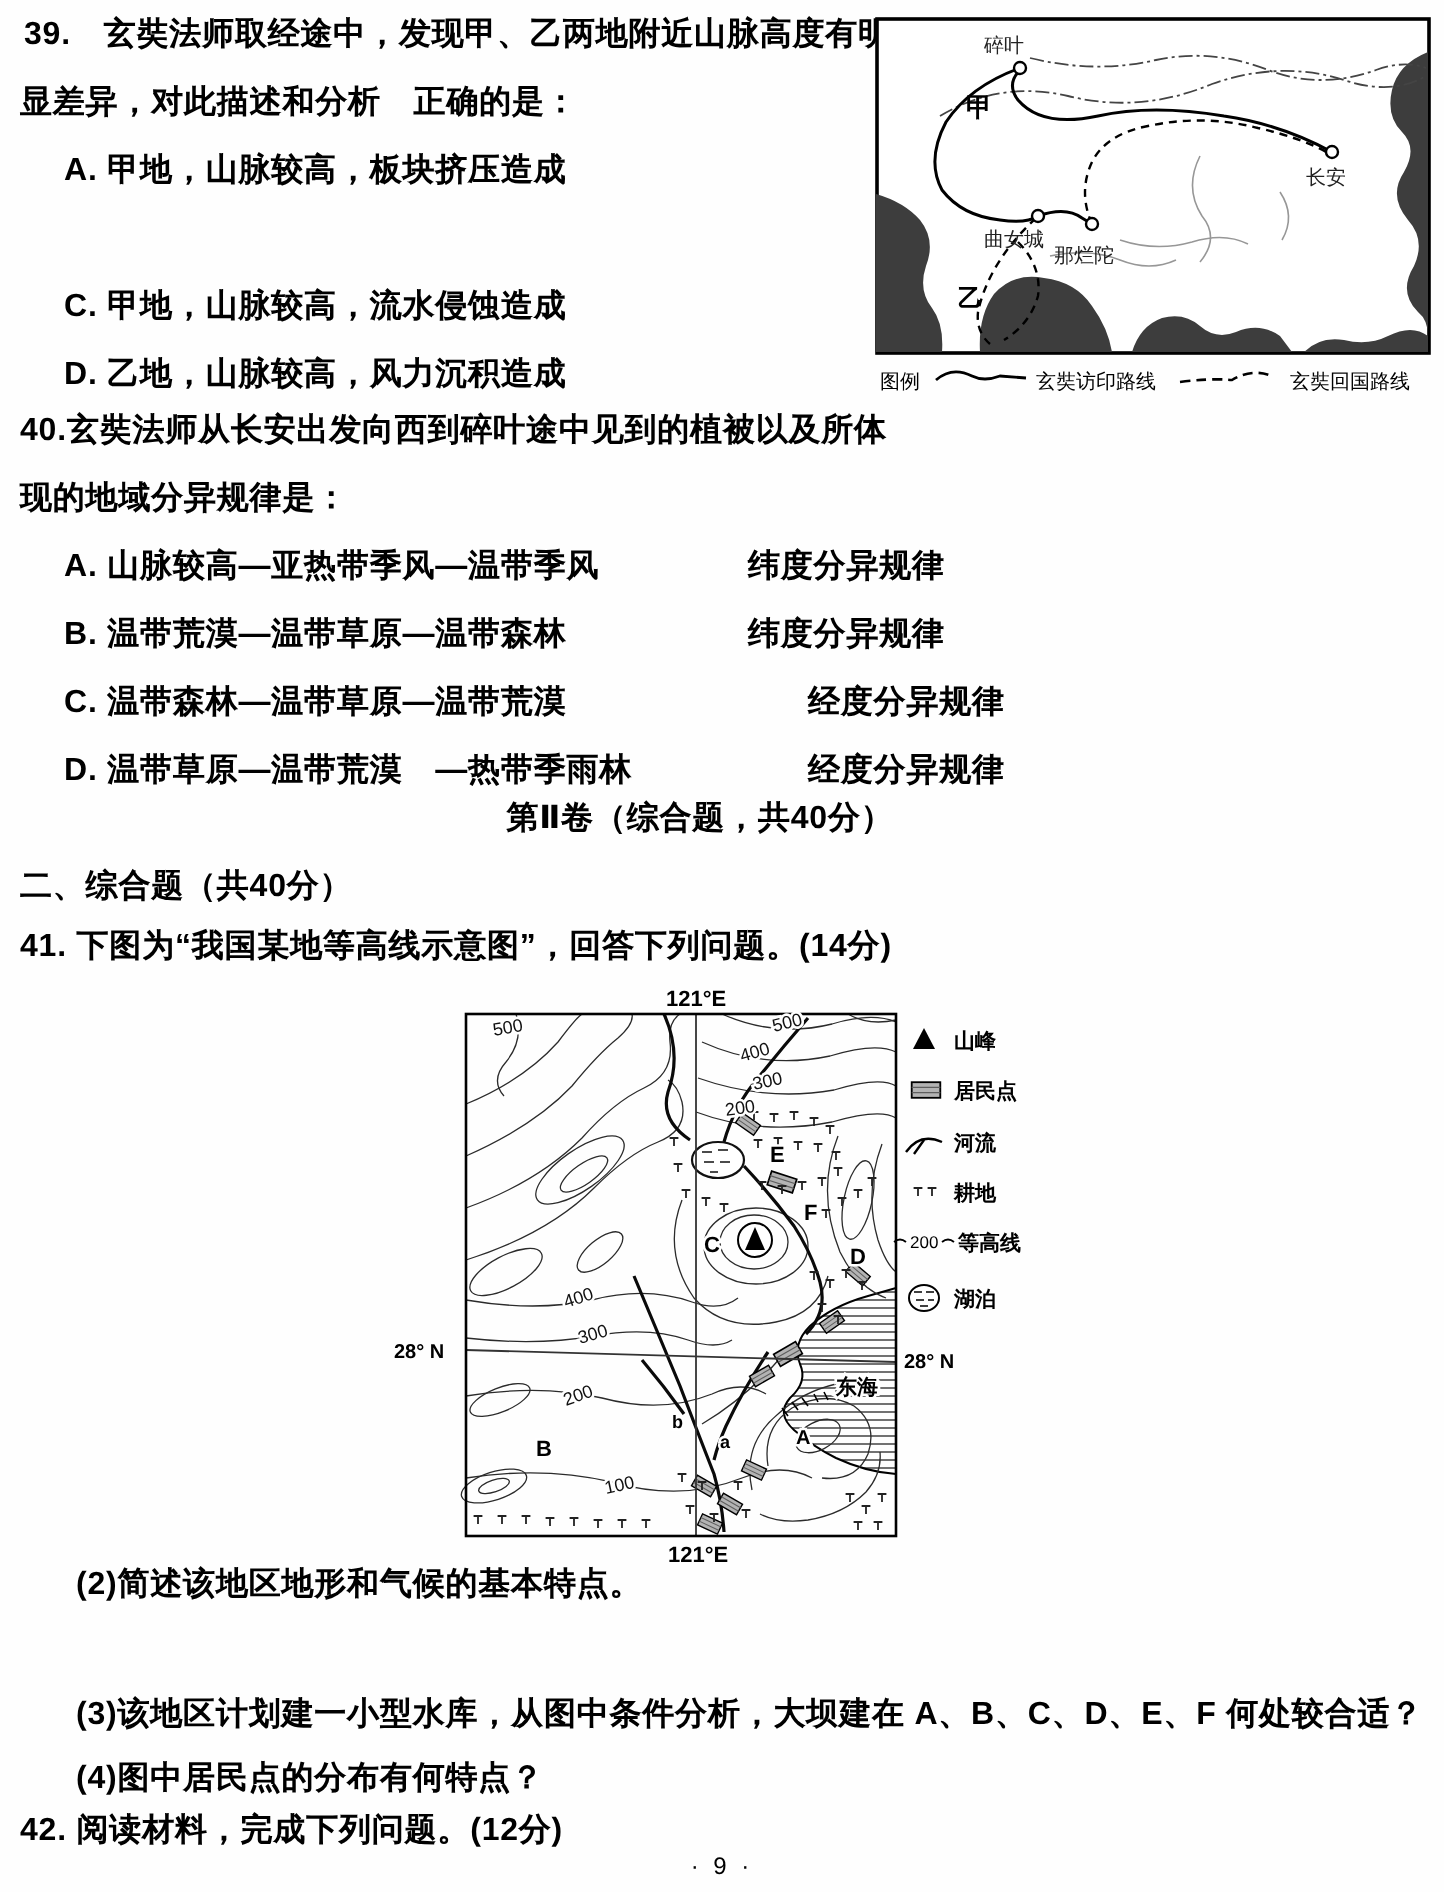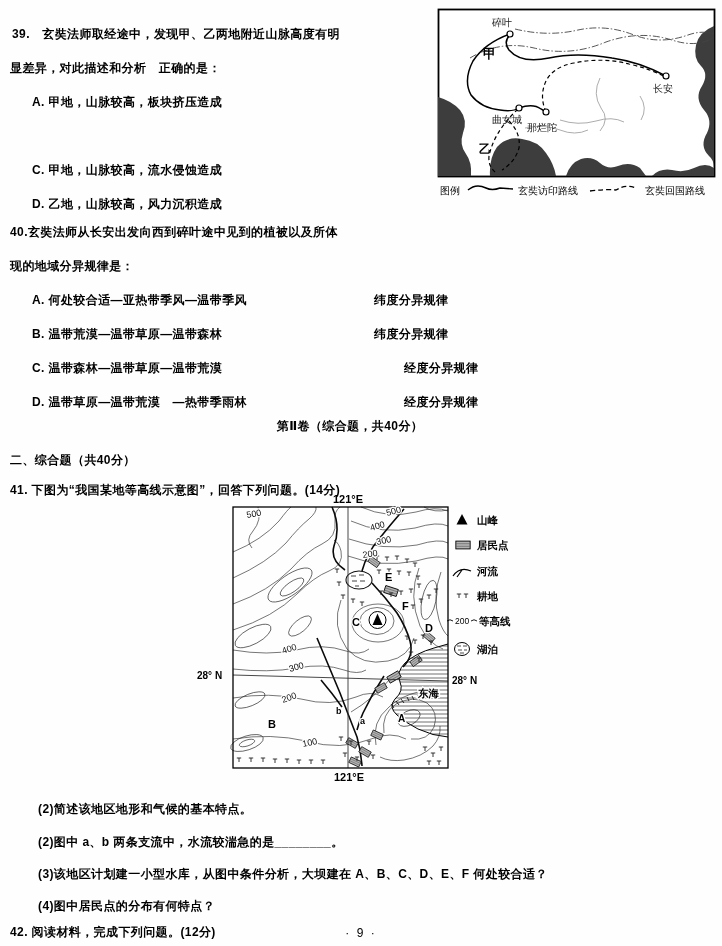--- a/index.html
+++ b/index.html
@@ -1,18 +1,18 @@
 <!DOCTYPE html>
 <html><head>
 <meta charset="utf-8">
 <style>
   html,body{margin:0;padding:0;background:#fff;}
   .page{position:relative;width:722px;height:946px;background:#fefefe;overflow:hidden;
         font-family:"Liberation Sans","DejaVu Sans",sans-serif;color:#000;}
-  .tl{position:absolute;font-weight:700;font-size:12px;line-height:20px;white-space:pre;letter-spacing:.4px;margin-top:16px;}
+  .tl{position:absolute;font-weight:700;font-size:16px;line-height:20px;white-space:pre;letter-spacing:.4px;}
   .ctr{left:0;width:700px;text-align:center;}
   .opt-seq{display:inline-block;min-width:342px;}
   .pagenum{position:absolute;left:0;width:722px;text-align:center;font-size:12px;font-weight:400;letter-spacing:2px;}
   svg text{font-family:"Liberation Sans","DejaVu Sans",sans-serif;}
   .halo{paint-order:stroke;stroke:#fff;stroke-width:2.6px;}
 </style>
 </head>
 <body>
 
 <div class="page">
@@ -74,21 +74,21 @@
 
     <text x="440" y="194" font-size="10">图例</text>
     <path d="M468,190 Q476,183 486,188 Q492,191 500,188 L513,189" fill="none" stroke="#000" stroke-width="1.4"></path>
     <text x="518" y="194" font-size="10">玄奘访印路线</text>
     <path d="M590,191 Q605,189 616,190 Q626,184 636,188" fill="none" stroke="#000" stroke-width="1.3" stroke-dasharray="5 3"></path>
     <text x="645" y="194" font-size="10">玄奘回国路线</text>
   </svg>
 
   <div class="tl" style="left:10px;top:206px;">40.玄奘法师从长安出发向西到碎叶途中见到的植被以及所体</div>
   <div class="tl" style="left:10px;top:240px;">现的地域分异规律是：</div>
-  <div class="tl" style="left:32px;top:274px;"><span class="opt-seq">A. 何处较合适—亚热带季风—温带季风</span><span>纬度分异规律</span></div>
+  <div class="tl" style="left:32px;top:274px;"><span class="opt-seq">A. 山脉较高—亚热带季风—温带季风</span><span>纬度分异规律</span></div>
   <div class="tl" style="left:32px;top:342px;"><span class="opt-seq" style="min-width:372px;">C. 温带森林—温带草原—温带荒漠</span><span>经度分异规律</span></div>
   <div class="tl" style="left:32px;top:308px;"><span class="opt-seq">B. 温带荒漠—温带草原—温带森林</span><span>纬度分异规律</span></div>
   <div class="tl" style="left:32px;top:376px;"><span class="opt-seq" style="min-width:372px;">D. 温带草原—温带荒漠　—热带季雨林</span><span>经度分异规律</span></div>
 
   <div class="tl ctr" style="top:400px;text-align:center;">第Ⅱ卷（综合题，共40分）</div>
   <div class="tl" style="left:10px;top:434px;">二、综合题（共40分）</div>
   <div class="tl" style="left:10px;top:464px;">41. 下图为“我国某地等高线示意图”，回答下列问题。(14分)</div>
 
   <svg style="position:absolute;left:195px;top:485px;" width="318" height="300" viewBox="195 485 318 300">
     <defs>
@@ -285,20 +285,19 @@
       <text x="479" y="625" font-size="10.5" font-weight="bold">等高线</text>
       <g>
         <ellipse cx="462" cy="649" rx="7.5" ry="6.5" fill="#fff" stroke="#000" stroke-width="1"></ellipse>
         <path d="M457,646 h4 M463,646 h4 M458,650 h4 M464,650 h3 M460,653 h4" stroke="#000" stroke-width="0.7"></path>
       </g>
       <text x="477" y="653" font-size="10.5" font-weight="bold">湖泊</text>
     </g>
   </svg>
 
   <div class="tl" style="left:38px;top:783px;">(2)简述该地区地形和气候的基本特点。</div>
-  <div class="tl" style="left:38px;top:816px;">(2)图中 a、b 两条支流中，水流较湍急的是________。</div>
   <div class="tl" style="left:38px;top:848px;">(3)该地区计划建一小型水库，从图中条件分析，大坝建在 A、B、C、D、E、F 何处较合适？</div>
   <div class="tl" style="left:38px;top:880px;">(4)图中居民点的分布有何特点？</div>
 
   <div class="tl" style="left:10px;top:906px;">42. 阅读材料，完成下列问题。(12分)</div>
 
   <div class="pagenum" style="top:926px;">· 9 ·</div>
 </div>
 
 </body></html>

